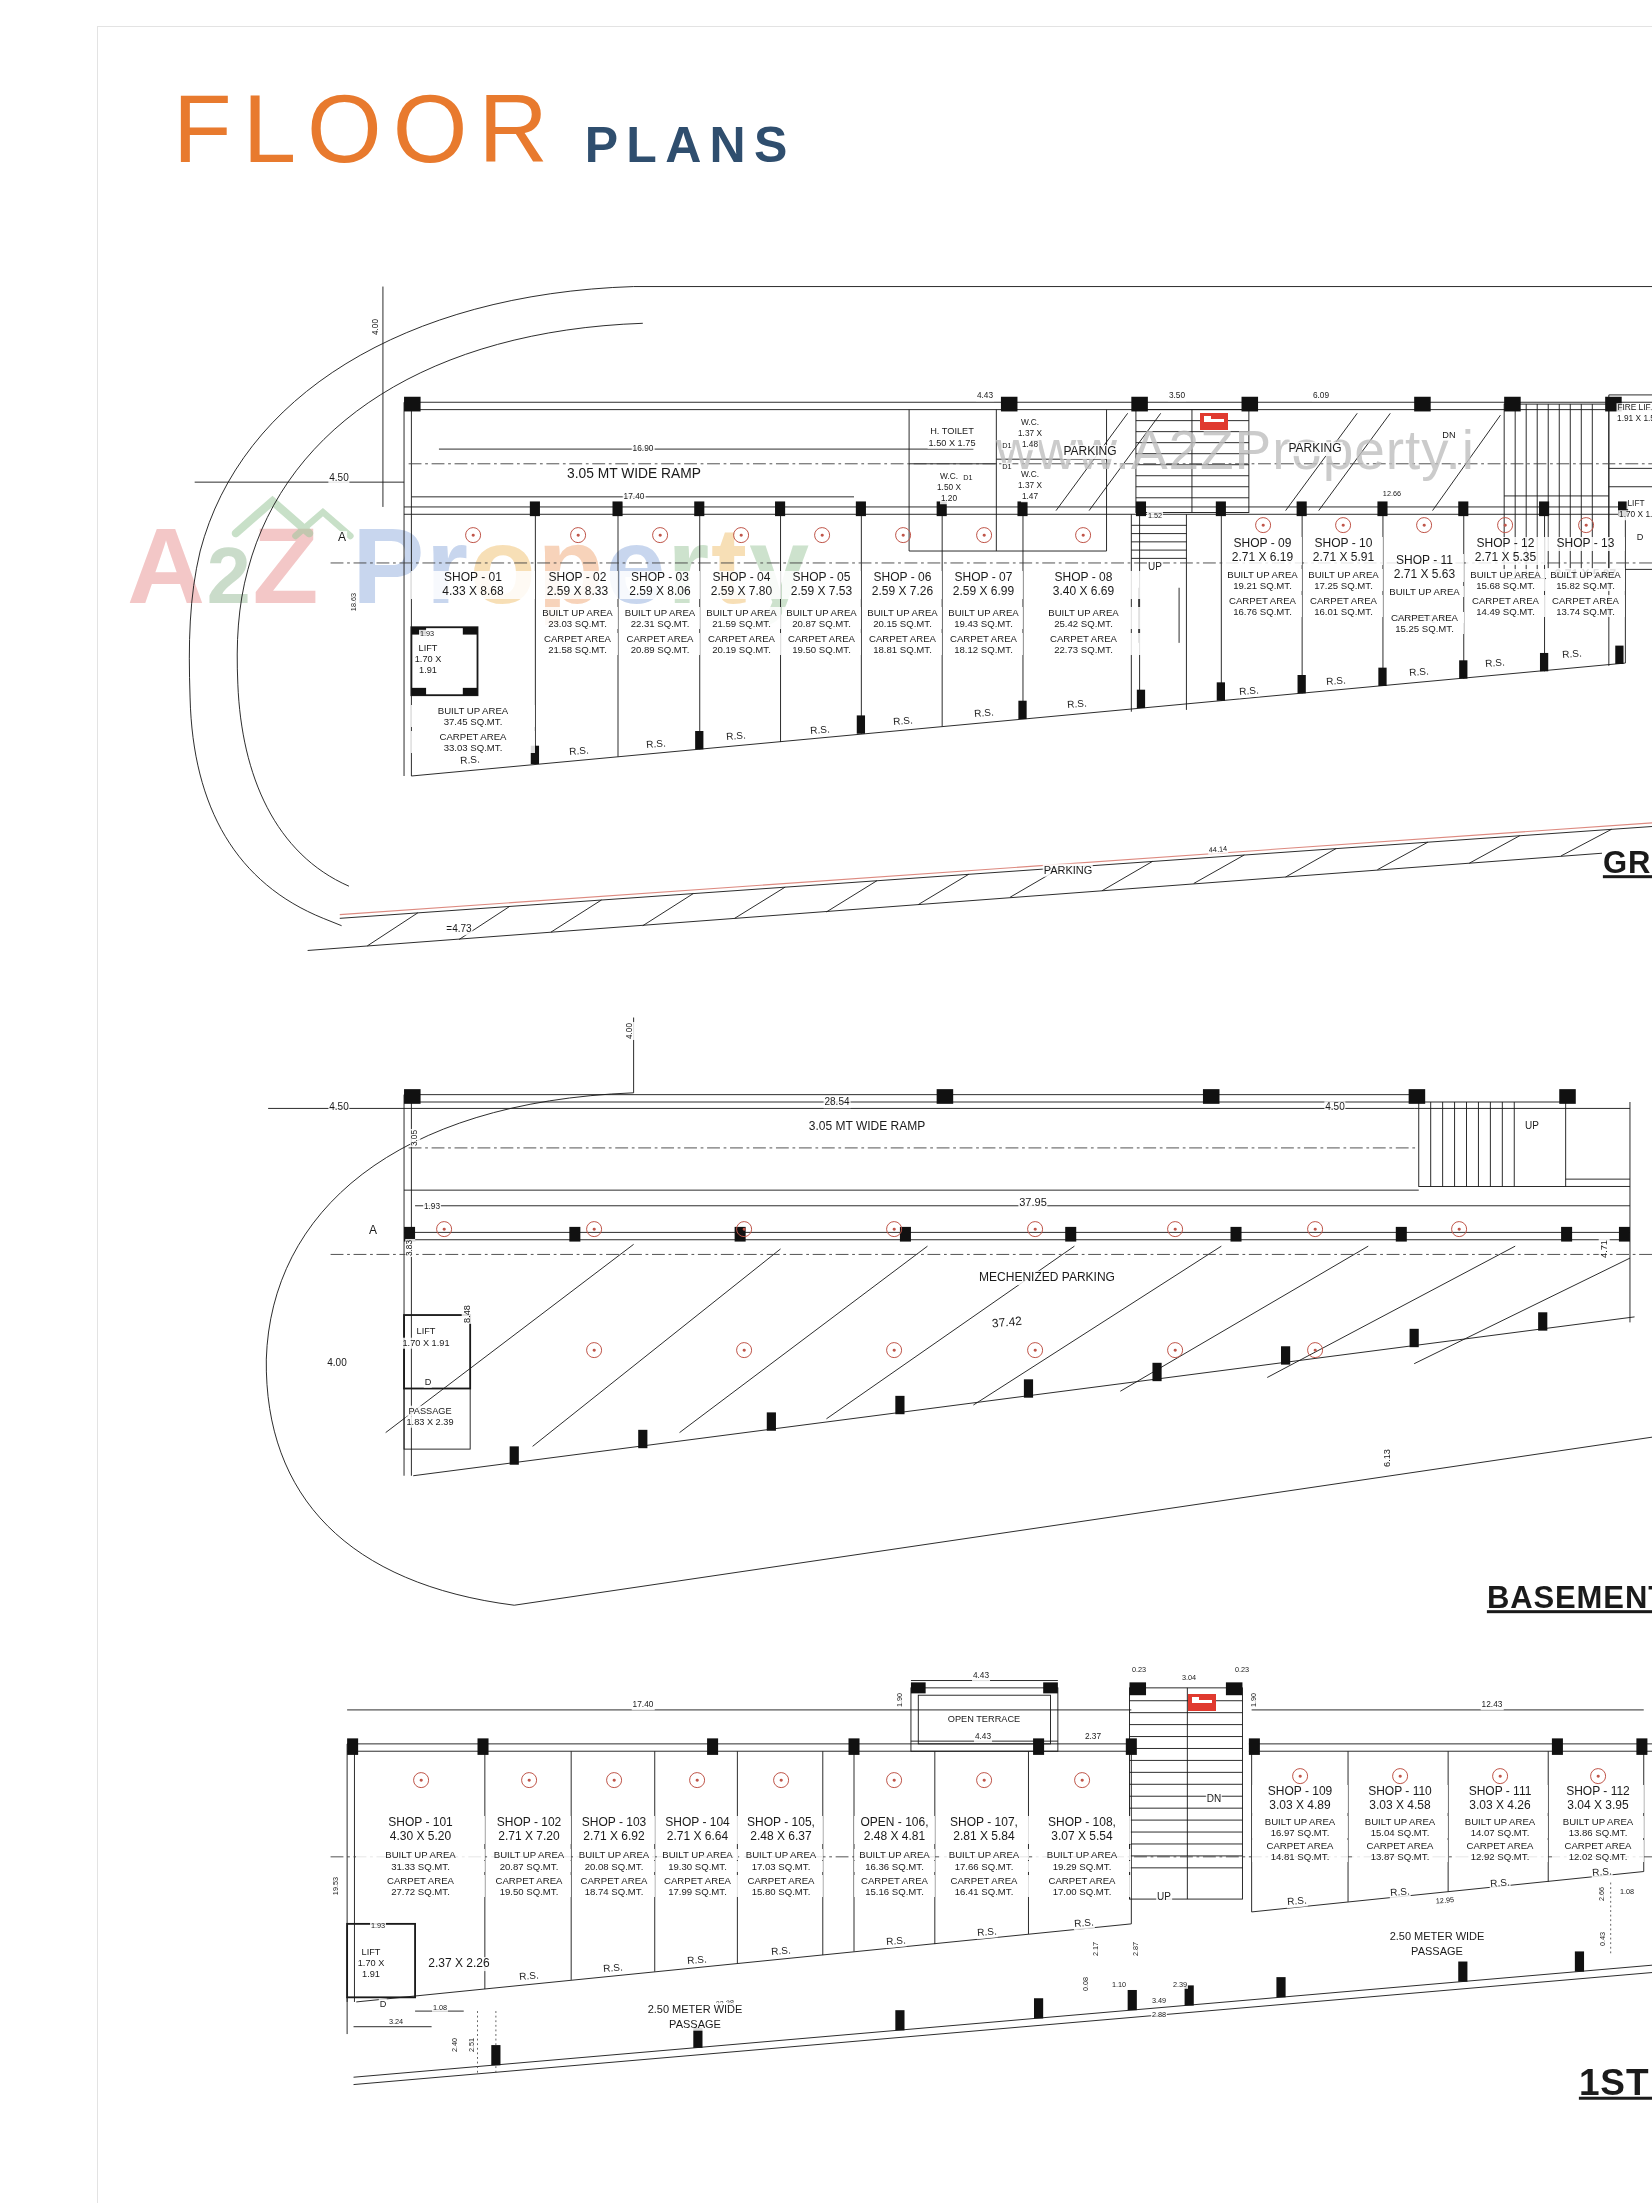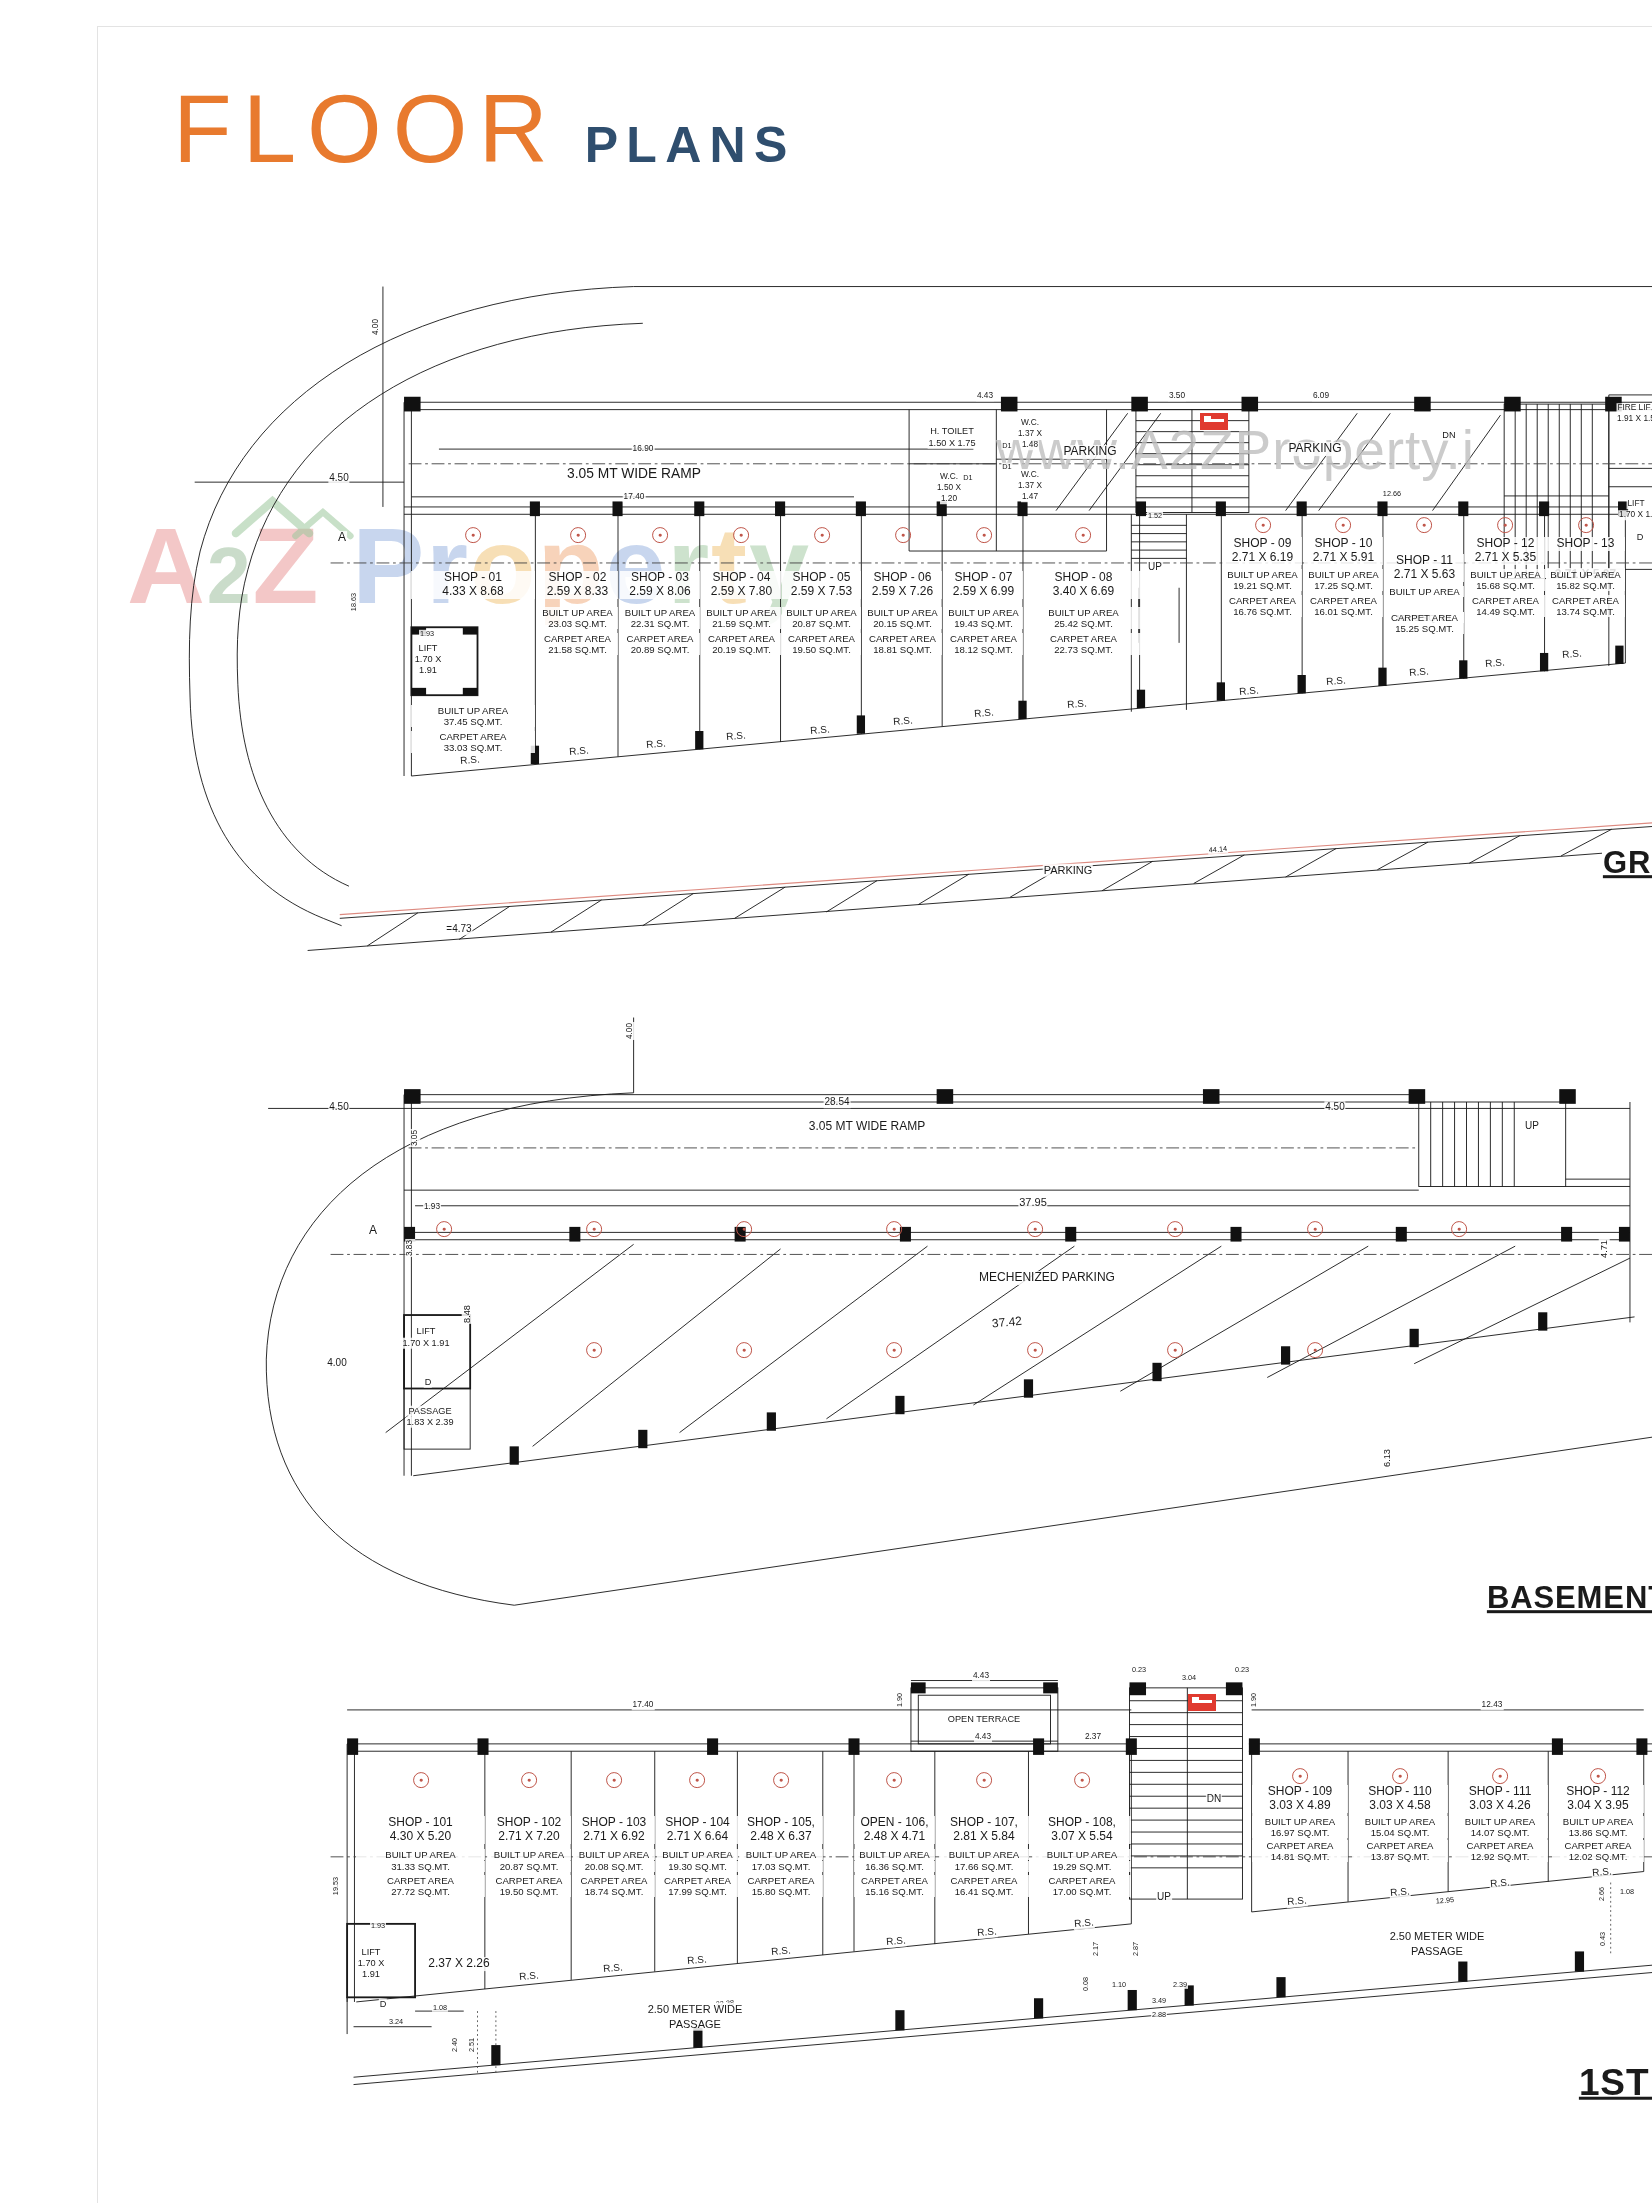--- a/index.html
+++ b/index.html
@@ -611,21 +611,21 @@
         <div class="al" style="top: 1861px;">17.03 SQ.MT.</div>
         <div class="al" style="top: 1875px;">CARPET AREA</div>
         <div class="al" style="top: 1886px;">15.80 SQ.MT.</div>
       </div>
       <div class="colmark" style="left: 781px; top: 1780px;">
         <i></i>
       </div>
       <span class="lbl tilt" style="left: 781px; top: 1951px; font-size: 10px;">R.S.</span>
       <div class="shop" style="left: 854px; width: 81px; top: 0px;">
         <div class="nm" style="top: 1816px;">OPEN - 106,</div>
-        <div class="nm" style="top: 1830px;">2.48 X 4.71</div>
+        <div class="nm" style="top: 1830px;">2.48 X 4.81</div>
         <div class="al" style="top: 1849px;">BUILT UP AREA</div>
         <div class="al" style="top: 1861px;">16.36 SQ.MT.</div>
         <div class="al" style="top: 1875px;">CARPET AREA</div>
         <div class="al" style="top: 1886px;">15.16 SQ.MT.</div>
       </div>
       <div class="colmark" style="left: 894px; top: 1780px;">
         <i></i>
       </div>
       <span class="lbl tilt" style="left: 896px; top: 1941px; font-size: 10px;">R.S.</span>
       <div class="shop" style="left: 939px; width: 90px; top: 0px;">

